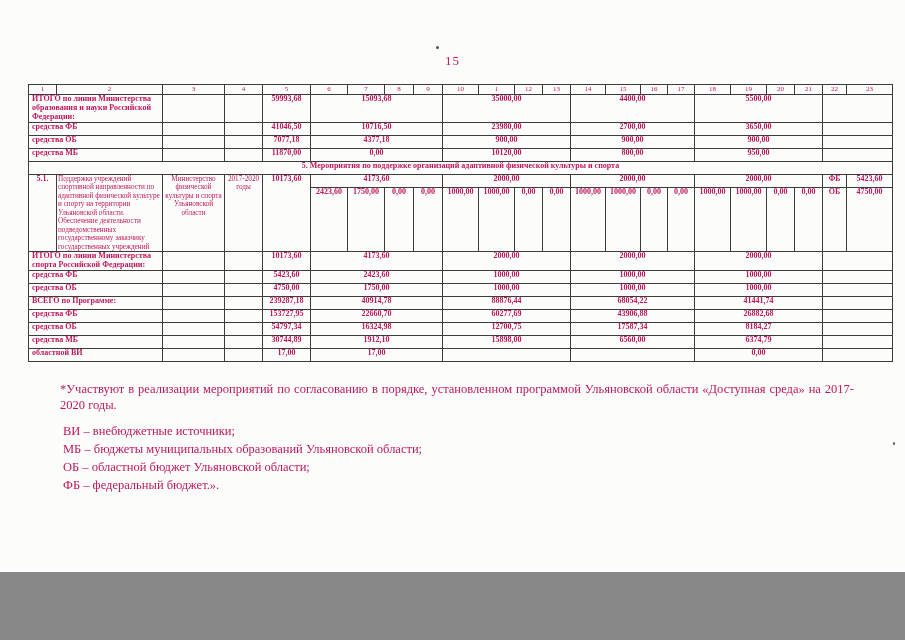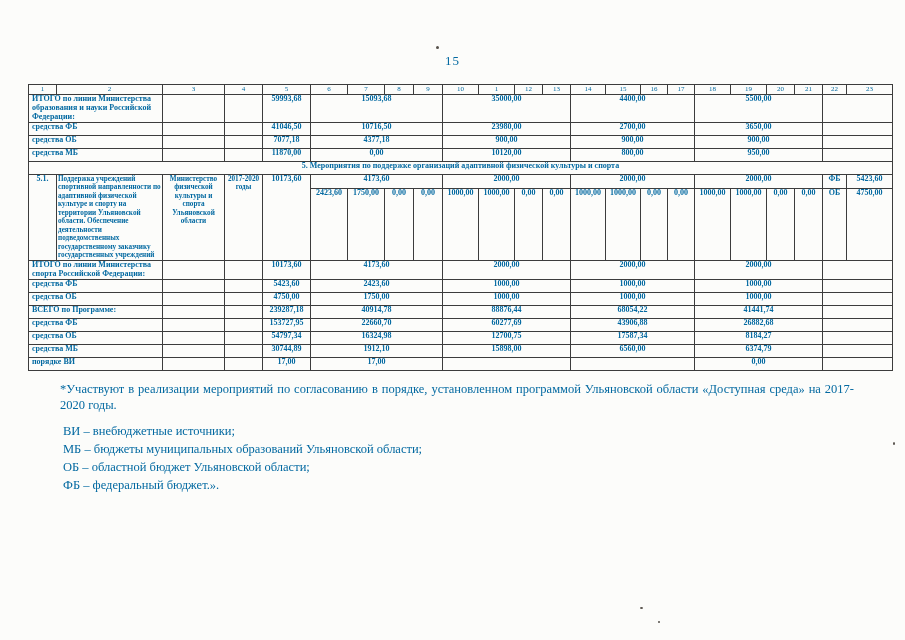--- a/index.html
+++ b/index.html
@@ -1,22 +1,22 @@
 <!DOCTYPE html>
 <html><head>
 <meta charset="utf-8">
 <style>
   * { box-sizing: border-box; }
   html, body { margin: 0; padding: 0; background: #888; }
   .page {
-    width: 905px; height: 640px;
+    width: 905px; height: 572px;
     background: #fcfcfa;
     position: relative;
     overflow: hidden;
-    color: #0369a1;
+    color: #be185d;
     font-family: "Liberation Serif", serif;
   }
   .page-number {
     position: absolute; top: 53px; left: 0; width: 100%;
     text-align: center; font-size: 13px; letter-spacing: 1px;
   }
   .tbl-wrap { position: absolute; top: 84px; left: 28px; }
   table {
     border-collapse: collapse;
     table-layout: fixed;
@@ -33,21 +33,21 @@
     word-wrap: break-word;
   }
   thead td {
     font-weight: normal; text-align: center;
     font-size: 7px; height: 10px; line-height: 9px; padding: 0;
   }
   tbody tr { height: 13px; }
   td.L { text-align: left; padding-left: 3px; }
   td.N { text-align: center; }
   td.S { text-align: center; height: 11px; }
-  td.D { font-weight: bold; font-size: 7.2px; line-height: 1.18; text-align: left; }
+  td.D { font-weight: normal; font-size: 7.2px; line-height: 1.18; text-align: left; }
   td.Cc { text-align: center; }
   tr.tall td { height: 64px; }
   .footnote {
     position: absolute; top: 381px; left: 60px; width: 794px;
     font-size: 12.5px; line-height: 1.28; text-align: justify;
   }
   .notes {
     position: absolute; top: 424px; left: 63px; width: 794px;
     font-size: 12.5px;
   }
@@ -267,21 +267,21 @@
             <td></td>
             <td></td>
             <td class="N">30744,89</td>
             <td colspan="4" class="N">1912,10</td>
             <td colspan="4" class="N">15898,00</td>
             <td colspan="4" class="N">6560,00</td>
             <td colspan="4" class="N">6374,79</td>
             <td colspan="2"></td>
           </tr>
           <tr>
-            <td colspan="2" class="L">порядке ВИ</td>
+            <td colspan="2" class="L">областной ВИ</td>
             <td></td>
             <td></td>
             <td class="N">17,00</td>
             <td colspan="4" class="N">17,00</td>
             <td colspan="4" class="N"></td>
             <td colspan="4" class="N"></td>
             <td colspan="4" class="N">0,00</td>
             <td colspan="2"></td>
           </tr>
         </tbody>

